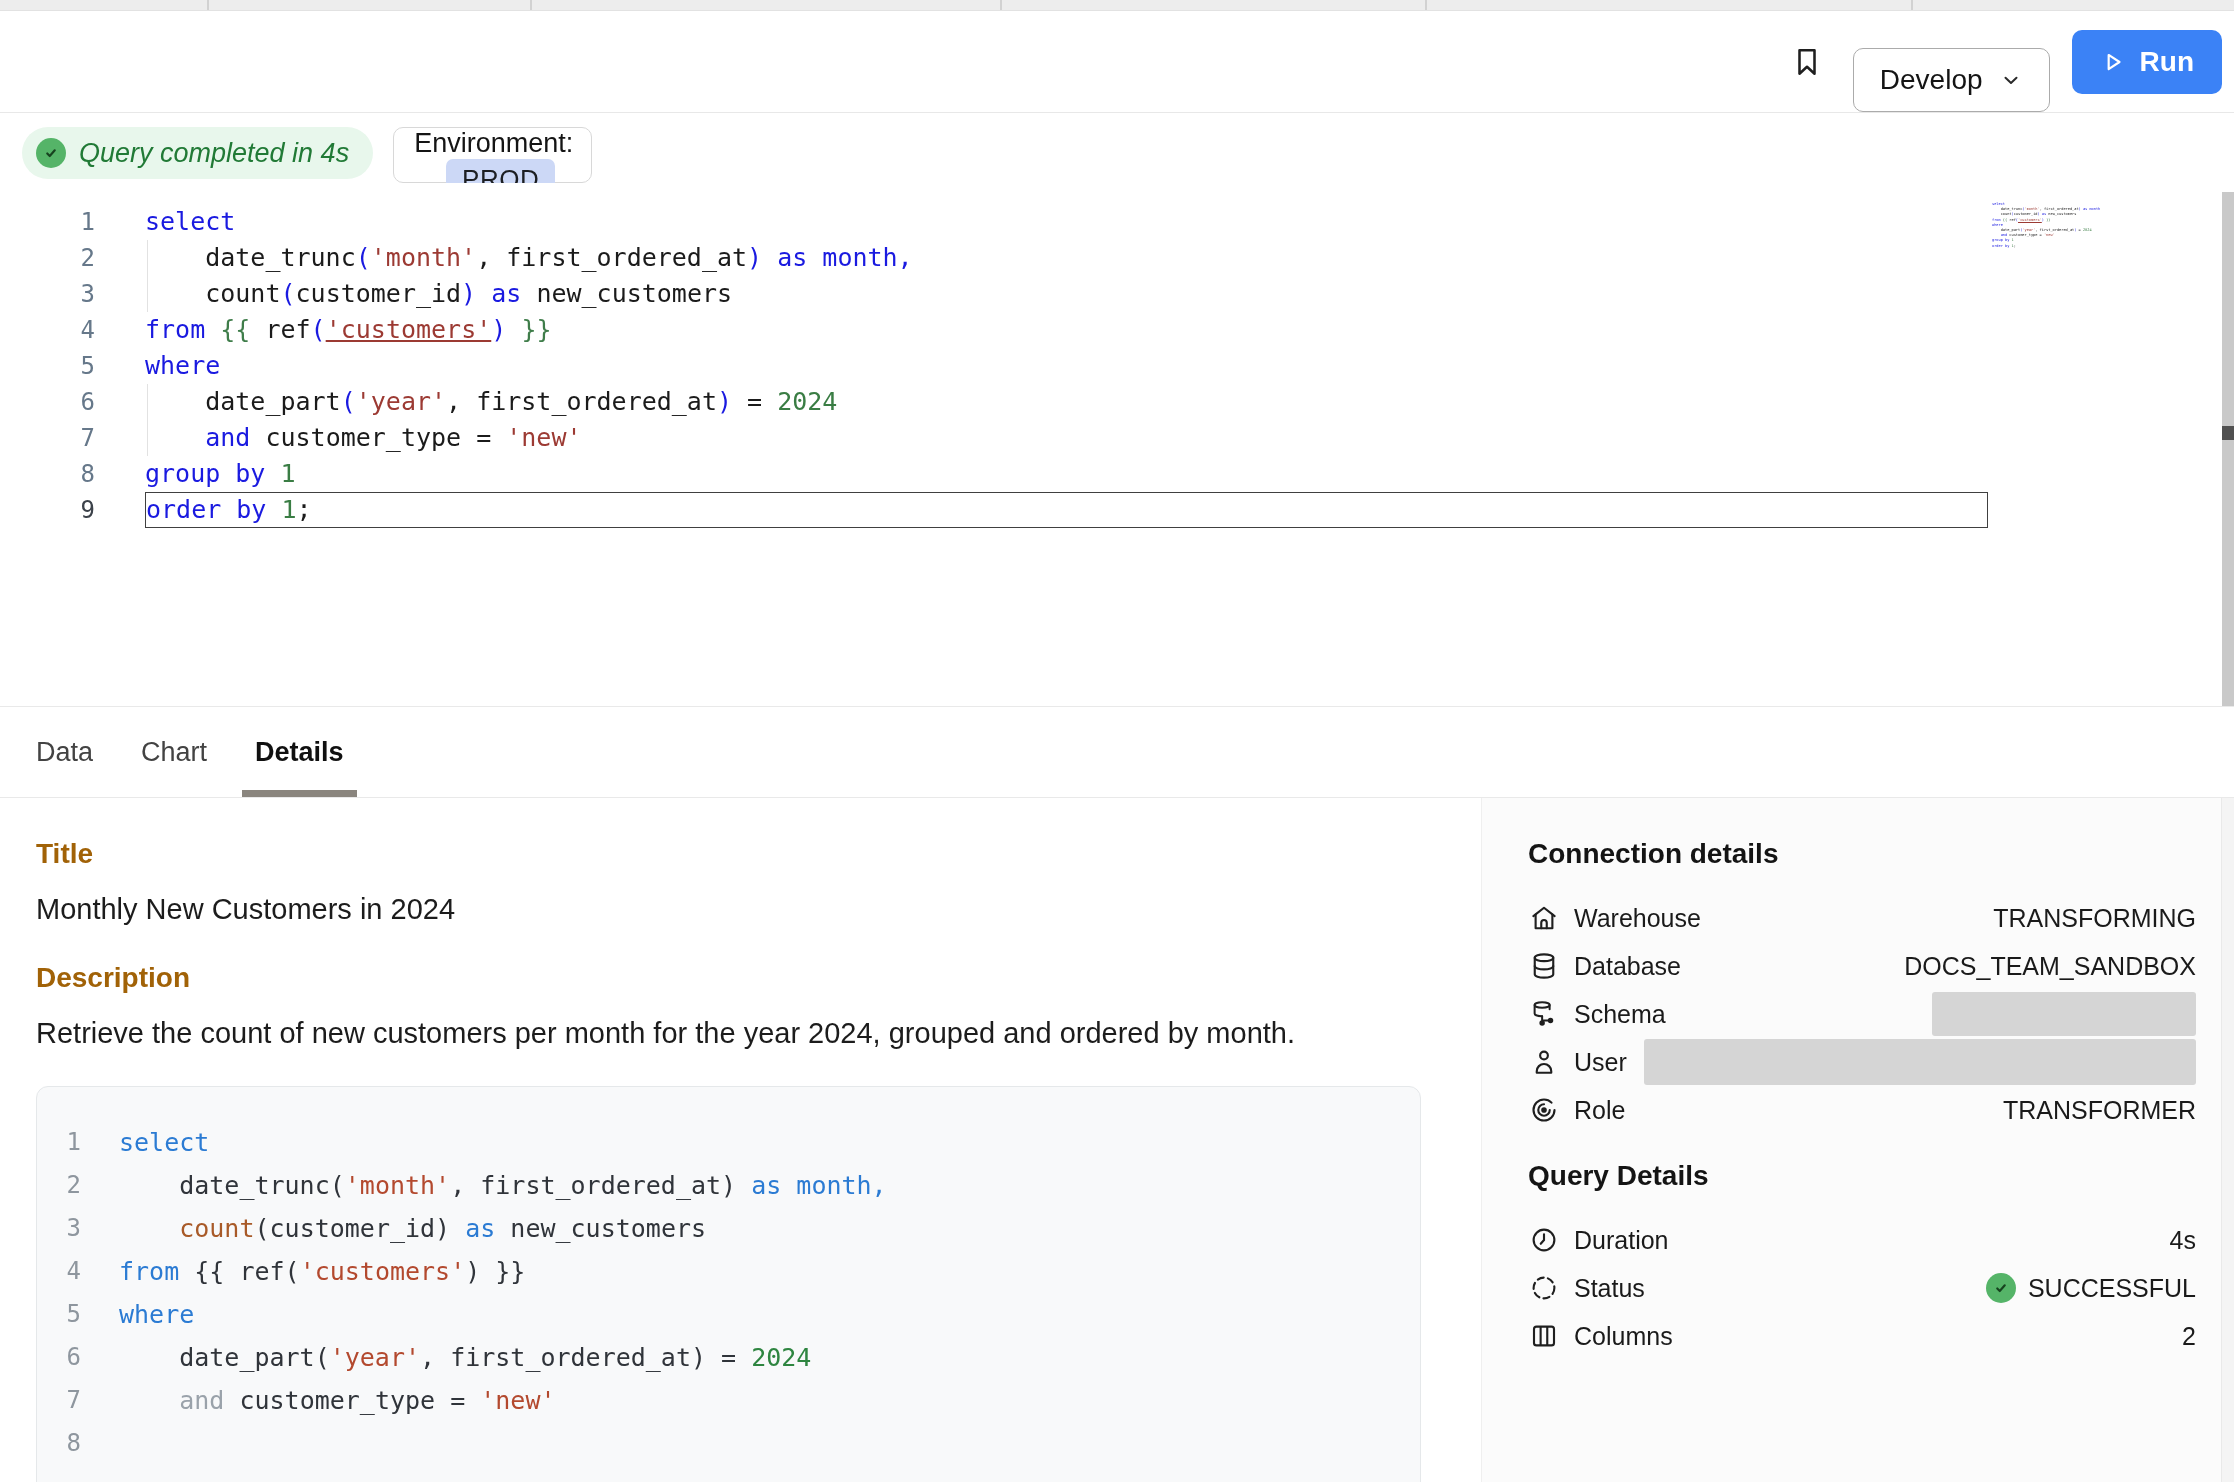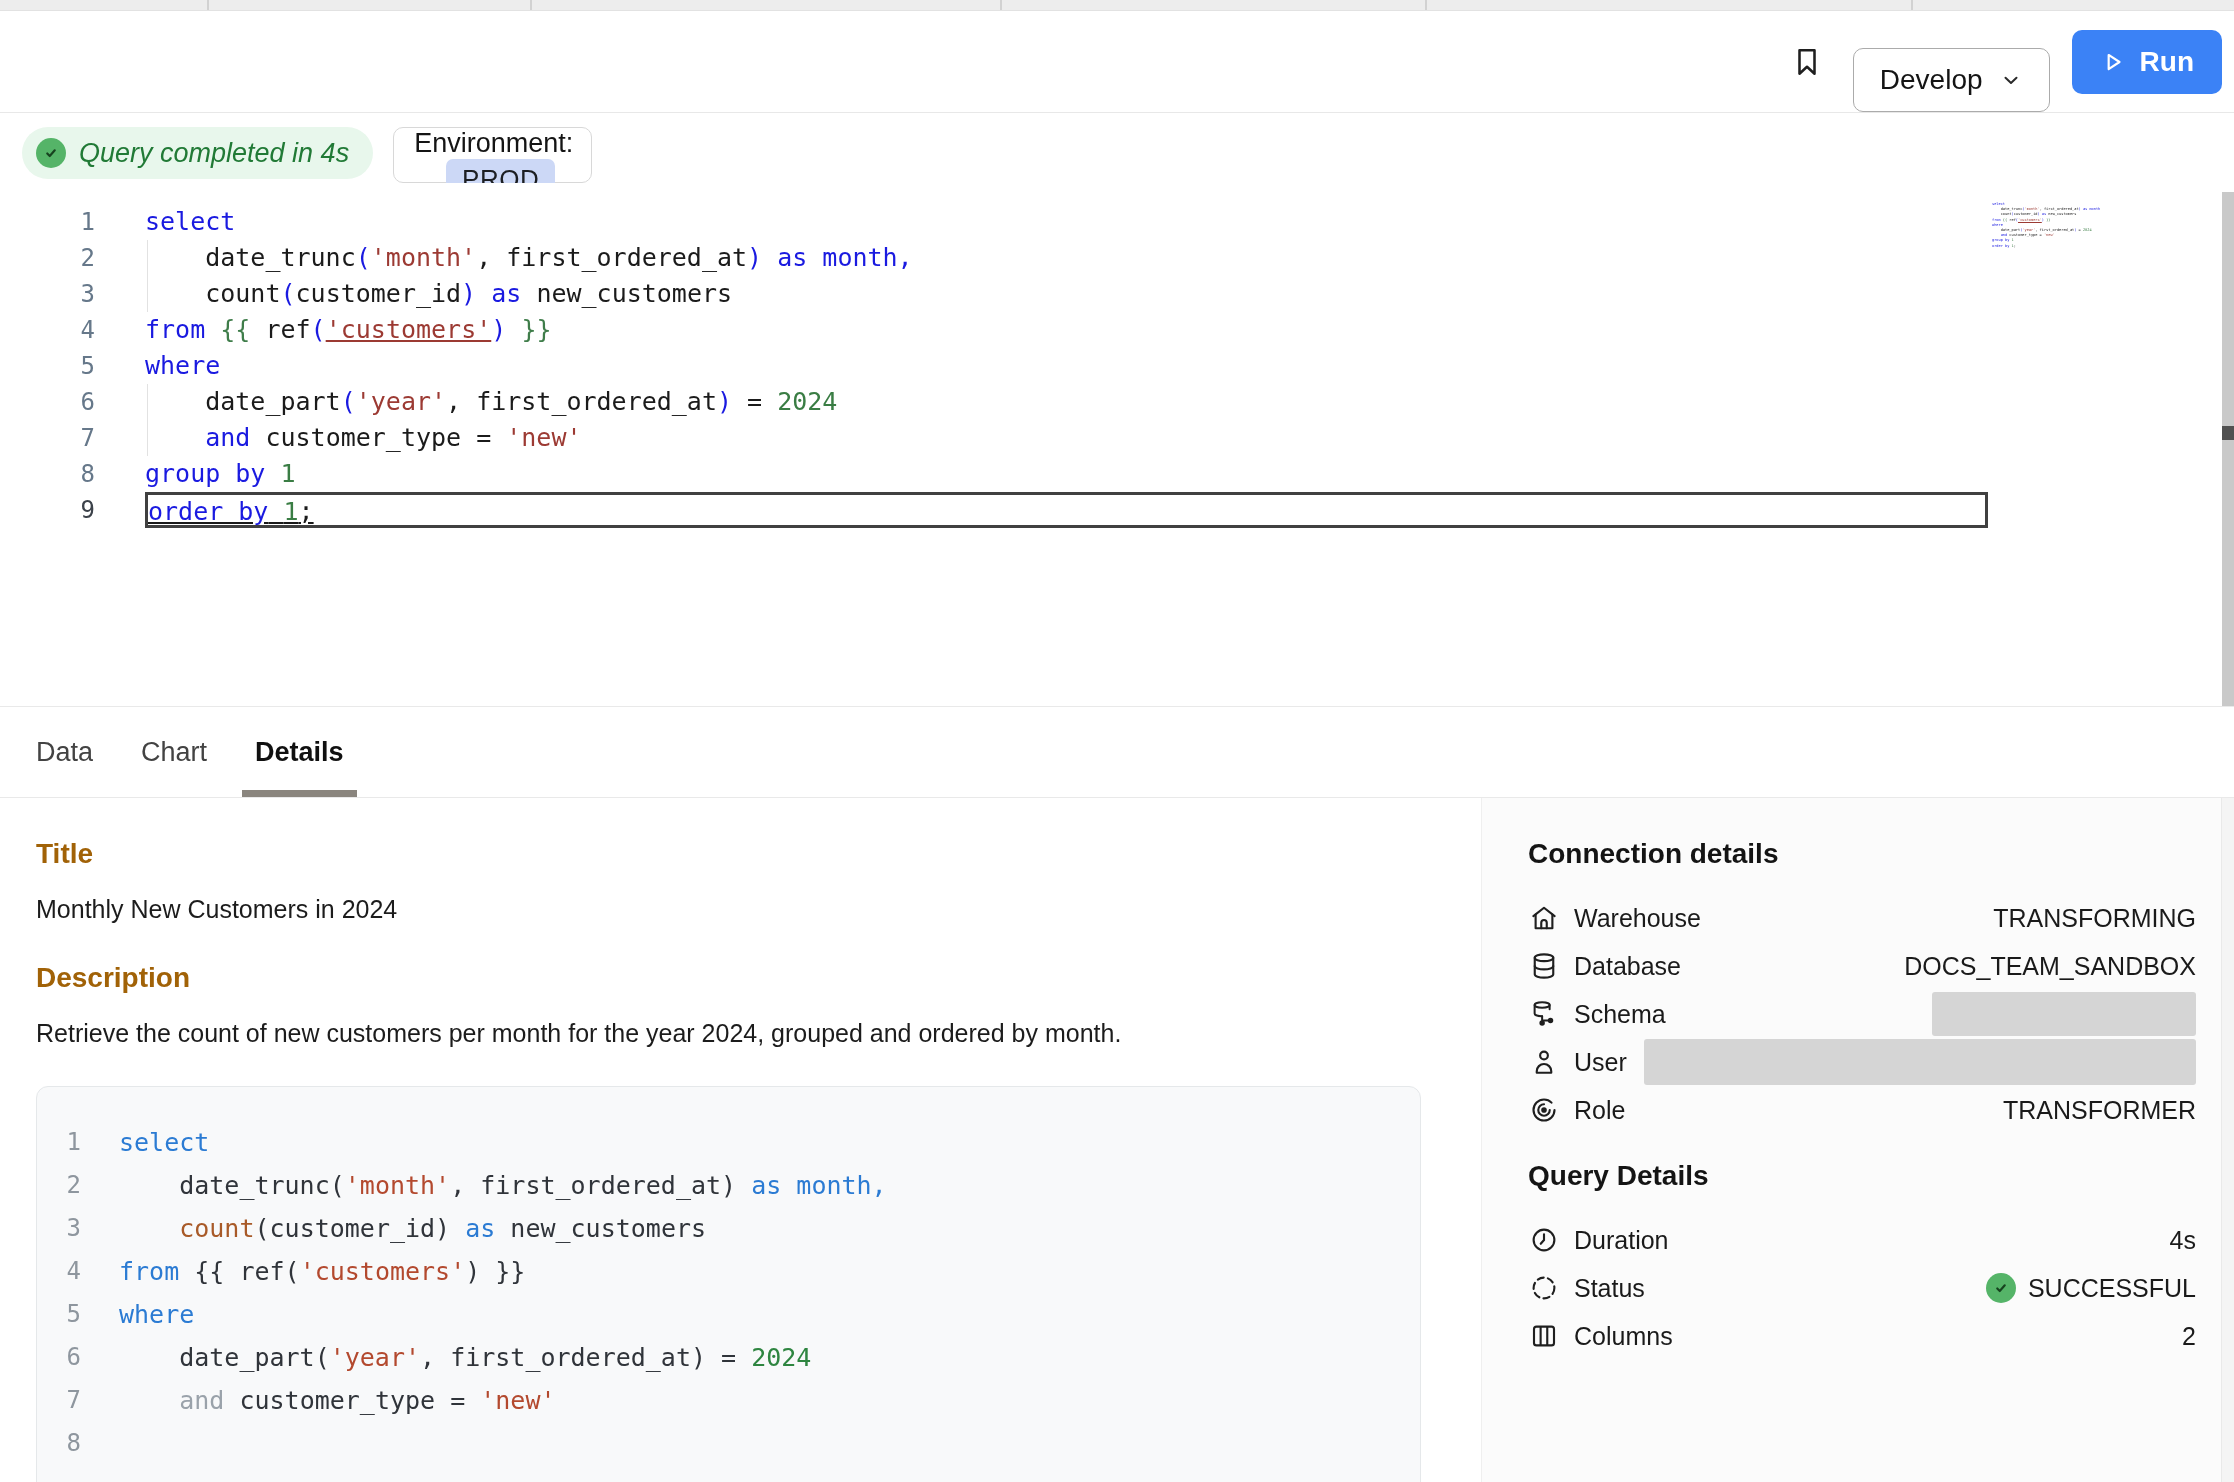--- a/index.html
+++ b/index.html
@@ -22,38 +22,38 @@
   .check-circle{width:30px;height:30px;border-radius:50%;background:#55b468;display:inline-flex;align-items:center;justify-content:center;flex:none;}
   .env-select{display:inline-flex;align-items:center;height:54px;margin-left:20px;padding:0 18px 0 20px;border:1.5px solid #d8d8d8;border-radius:10px;background:#fff;font-size:27px;color:#141414;cursor:pointer;flex-direction:column;}
   .env-pill{margin-left:14px;padding:5px 16px;border-radius:7px;background:#ccd8f6;color:#1c1e22;font-size:26px;font-weight:500;letter-spacing:.5px;}
   .env-chevron{margin-left:18px;display:inline-flex;}
   
   .editor{position:relative;height:524px;border-bottom:1px solid #e9e9e9;padding-top:21px;box-sizing:border-box;background:#fff;font-family:"DejaVu Sans Mono", monospace;}
   .ed-line{display:flex;height:36px;line-height:36px;font-size:25px;}
   .ed-gut{width:95px;flex:none;text-align:right;color:#66788a;font-size:24px;user-select:none;}
   .ed-code{margin-left:50px;flex:1;position:relative;white-space:pre;}
   .ed-line.active .ed-gut{color:#3c424a;}
-  .ed-line.active .ed-code{border:3px solid #404040;margin-right:246px;line-height:34px;text-decoration:underline;}
+  .ed-line.active .ed-code{border:1px solid #404040;margin-right:246px;line-height:34px;}
   .guide{position:absolute;left:2px;top:0;bottom:0;width:1px;background:#e2e2e2;}
   .kw{color:#1a1ae0;} .pa{color:#1a1ae0;} .pl{color:#1b1b1b;}
   .str{color:#9c3a33;} .strlink{color:#9c3a33;text-decoration:underline;}
   .num{color:#3a7d44;} .br{color:#3f7d4a;}
   .minimap{position:absolute;top:19px;right:134px;width:108px;font-size:3.6px;line-height:5.2px;white-space:pre;overflow:hidden;pointer-events:auto;}
   .scroll-track{position:absolute;top:9px;right:0;bottom:0;width:12px;background:#c9c9c9;}
   .scroll-thumb{position:absolute;top:234px;left:0;width:12px;height:14px;background:#505050;}
   
   .tabrow{height:91px;border-bottom:1px solid #e9e9e9;display:flex;align-items:stretch;gap:48px;padding-left:36px;background:#fff;box-sizing:border-box;}
   .tab{display:flex;align-items:center;font-size:27px;color:#434343;cursor:pointer;position:relative;}
   .tab.active{color:#101010;font-weight:700;}
   .tab.active::after{content:"";position:absolute;left:-13px;right:-13px;bottom:0;height:7px;background:#8a857e;}
   
   .content{display:flex;height:685px;}
   .left-pane{flex:1;padding:40px 60px 0 36px;box-sizing:border-box;background:#fff;}
   .sec-h{font-size:28px;font-weight:700;color:#a16207;margin:0 0 22px 0;}
-  .sec-v{font-size:25px;color:#1c1c1c;margin:0 0 36px 0;line-height:34px;}
+  .sec-v{font-size:29px;color:#1c1c1c;margin:0 0 36px 0;line-height:34px;}
   .sec-h.desc{margin-top:0;}
   .sql-box{margin-top:4px;background:#f8f9fa;border:1px solid #e5e8ea;border-radius:12px;padding:34px 0 40px 0;height:460px;box-sizing:content-box;font-family:"DejaVu Sans Mono", monospace;overflow:hidden;}
   .s-line{display:flex;height:43px;line-height:43px;font-size:25px;}
   .s-gut{width:44px;flex:none;text-align:right;color:#8e969e;font-size:24px;user-select:none;}
   .s-code{margin-left:38px;white-space:pre;}
   .kw2{color:#2b7bd3;} .pl2{color:#30343a;} .fn{color:#a85a28;}
   .str2{color:#b3492e;} .num2{color:#2e8540;} .and2{color:#9aa2aa;}
   
   .right-panel{width:753px;flex:none;background:#fbfbfb;border-left:1px solid #efefef;padding:40px 38px 0 46px;box-sizing:border-box;position:relative;}
   .panel-scroll{position:absolute;top:0;right:0;bottom:0;width:12px;background:#f4f4f4;border-left:1px solid #e9e9e9;}

